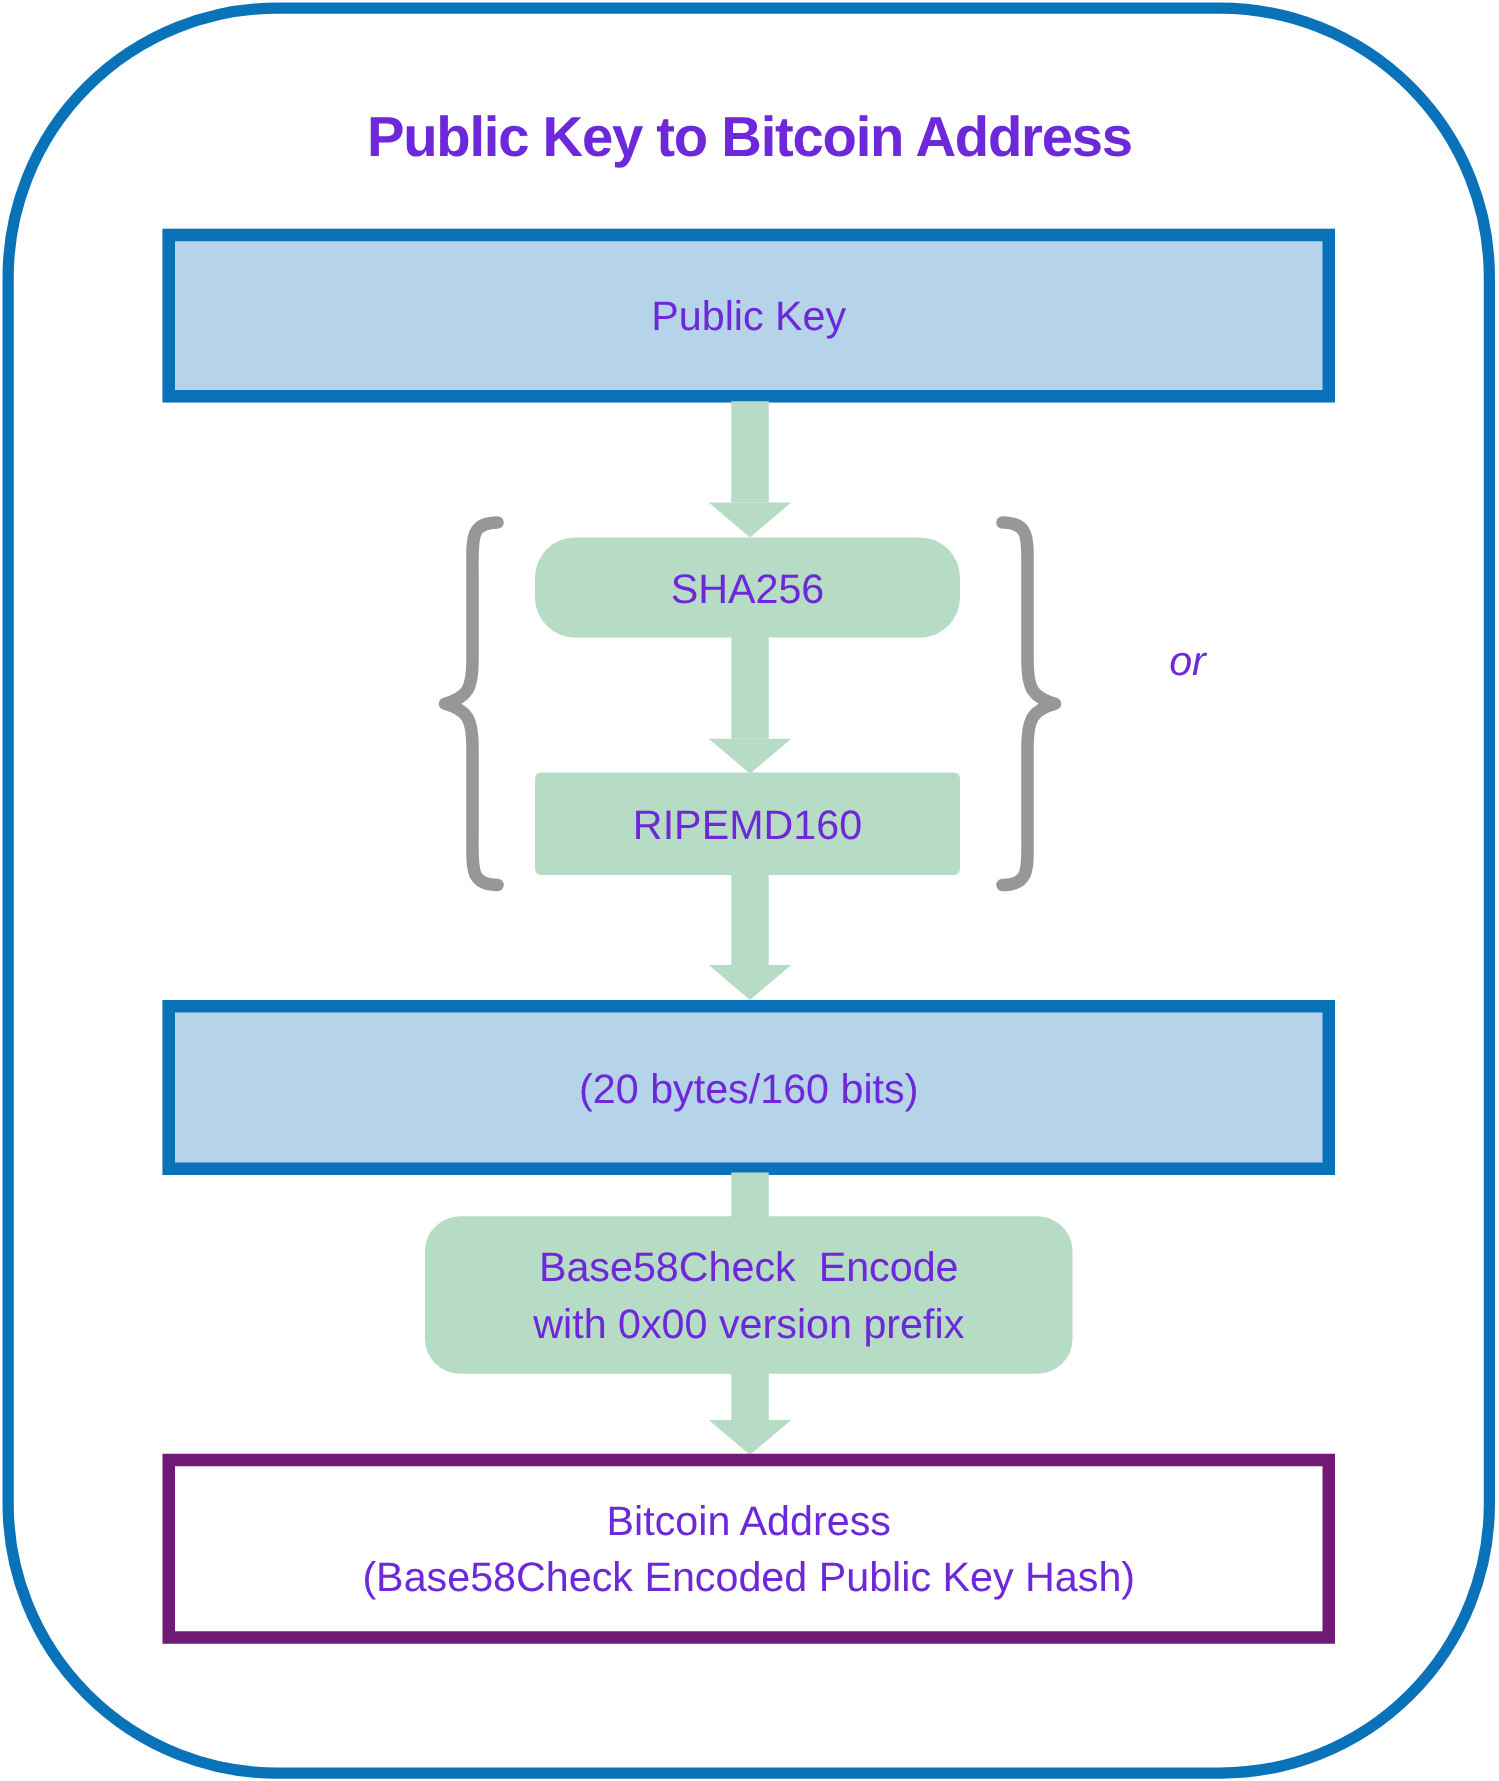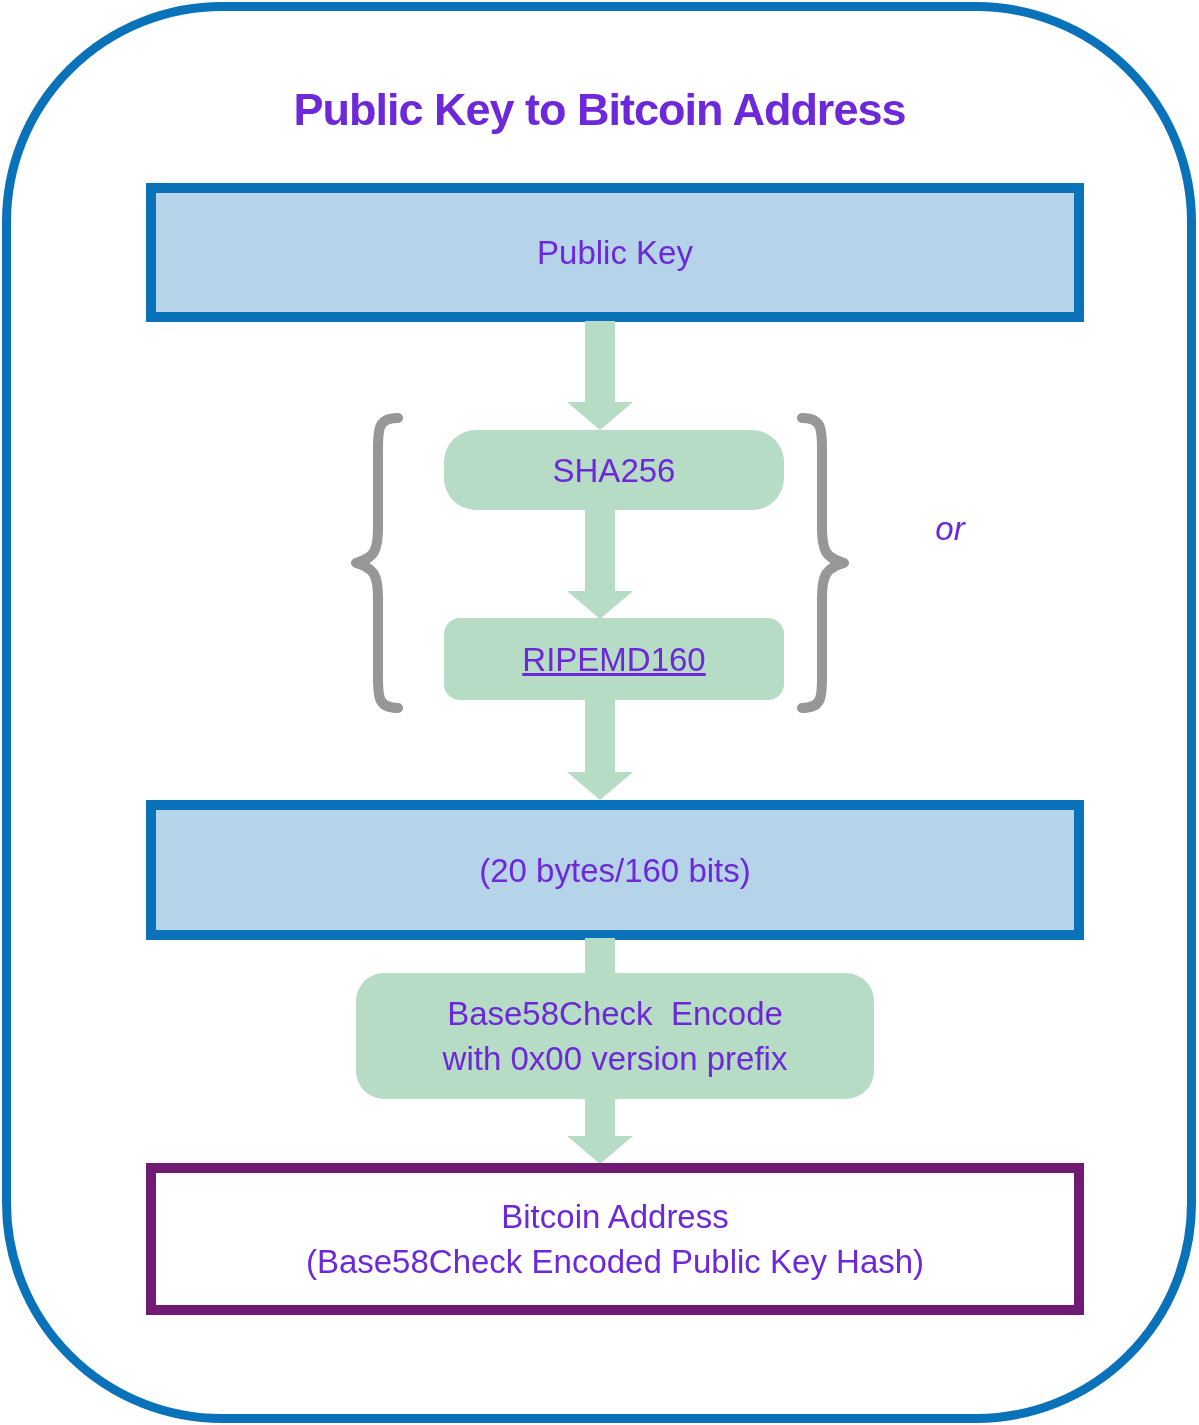--- a/index.html
+++ b/index.html
@@ -37,37 +37,36 @@
   .box {
     position: absolute;
     display: flex;
     flex-direction: column;
     align-items: center;
     justify-content: center;
     text-align: center;
     font-size: 33px;
     line-height: 45px;
     box-sizing: border-box;
-    margin-left: 16px;
   }
   .box .line { white-space: pre; }
   .blue-box {
     border: 10px solid #0a72b9;
     background: #b5d4e9;
   }
   .white-box {
     border: 10px solid #701a75;
     background: #ffffff;
   }
   .green-box {
     background: #b7dcc5;
   }
   #public-key-box       { left: 130px; top: 183px;  width: 938px; height: 139px; }
   #sha256-box           { left: 428px; top: 430px;  width: 340px; height: 80px;  border-radius: 32px; }
-  #ripemd160-box        { left: 428px; top: 618px;  width: 340px; height: 82px;  border-radius: 16px; text-decoration: underline; }
+  #ripemd160-box        { left: 428px; top: 618px;  width: 340px; height: 82px;  border-radius: 5px; }
   #public-key-hash-box  { left: 130px; top: 800px;  width: 938px; height: 140px; }
   #base58check-box      { left: 340px; top: 973px;  width: 518px; height: 126px; border-radius: 28px; }
   #bitcoin-address-box  { left: 130px; top: 1163px; width: 938px; height: 152px; }
 
   .arrow-shaft {
     position: absolute;
     left: 585px;
     width: 30px;
     background: #b7dcc5;
   }

